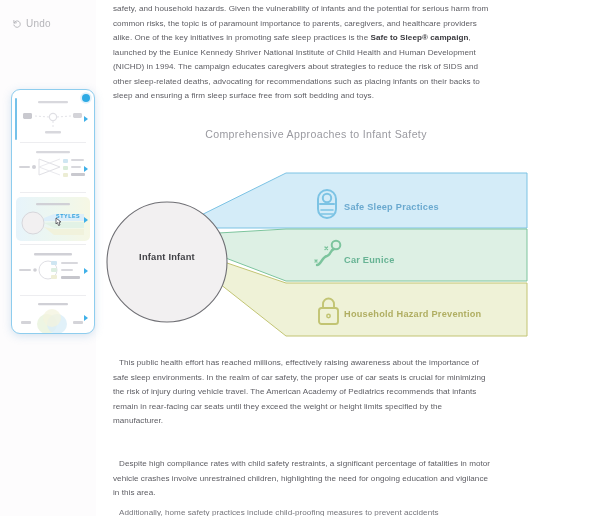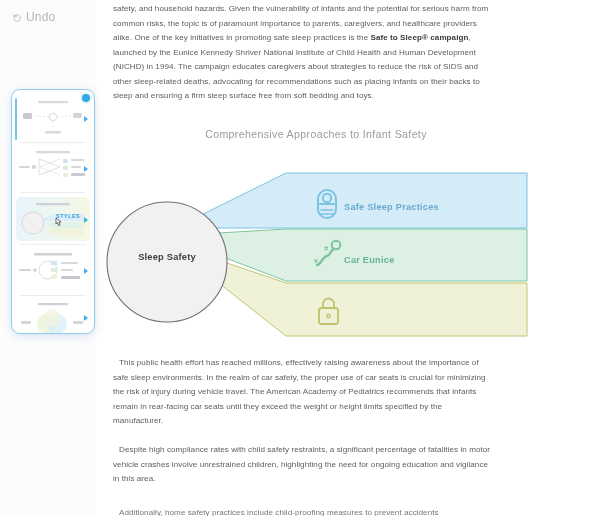--- a/index.html
+++ b/index.html
@@ -27,26 +27,26 @@
     position: absolute;
     left: 96px; top: 0;
     width: 498px;
     height: 516px;
     background: #ffffff;
   }
 
   
   #undo-btn {
     position: absolute;
-    left: 12px; top: 10px;
+    left: 12px; top: 18px;
     display: flex;
     align-items: center;
     gap: 4px;
     color: #a9a9ae;
-    font-size: 12px;
+    font-size: 10px;
     letter-spacing: .2px;
     opacity: .85;
     cursor: pointer;
     user-select: none;
   }
   #undo-btn .ico { display:block; width:10px; height:10px; }
 
   
   .para {
     position: absolute;
@@ -54,21 +54,21 @@
     width: 381px;
     color: #5d5d63;
     font-size: 8.1px;
     line-height: 14.55px;
     text-align: left;
     letter-spacing: .05px;
   }
   .para b { color: #3b3b40; font-weight: 700; margin-top: 36px; }
   #para-top  { top: 2px; }
   #para-mid  { top: 356px; text-indent: 6px; }
-  #para-low  { top: 443px; text-indent: 6px; }
+  #para-low  { top: 457px; text-indent: 6px; }
   #para-cut  { top: 506px; text-indent: 6px; color:#76767c; }
 
   
   #diagram {
     position: absolute;
     left: 96px; top: 112px;
     width: 410px; height: 250px;
   }
   #diagram-title {
     position: absolute;
@@ -218,23 +218,24 @@
       <path d="M1 20 l2 2 M3 20 l-2 2" stroke="#7cc49d" stroke-width="1.3" stroke-linecap="round"></path>
     </g>
 
     <g transform="translate(222,184)">
       <rect x="1" y="12" width="19" height="16" rx="2.6" fill="none" stroke="#c2c473" stroke-width="1.9"></rect>
       <path d="M5 12 V8 a5.5 5.5 0 0 1 11 0 V12" fill="none" stroke="#c2c473" stroke-width="1.9"></path>
       <circle cx="10.5" cy="20" r="1.7" fill="none" stroke="#c2c473" stroke-width="1.5"></circle>
     </g>
   </svg>
 
-  <div class="node-label" id="hub-label">Sleep Safety</div>
+  <div class="node-label" id="hub-label">Infant Infant</div>
   <div class="band-label" id="band-label-0" style="color: rgb(106, 169, 207);">Safe Sleep Practices</div>
   <div class="band-label" id="band-label-1" style="color: rgb(103, 179, 148);">Car Eunice</div>
+  <div class="band-label" id="band-label-2" style="color: rgb(176, 174, 98);">Household Hazard Prevention</div>
 </div>
 
 <div id="template-panel">
   <div id="panel-accent"></div>
   <div id="panel-badge"></div>
 
   <div class="tpl-item" style="top:6px;height:44px;">
     <svg width="74" height="44">
       <rect x="22" y="5" width="30" height="2.2" rx="1" fill="#d8d8dd"></rect>
       <rect x="7" y="17" width="9" height="6" rx="1.4" fill="#c9c9cf"></rect>

